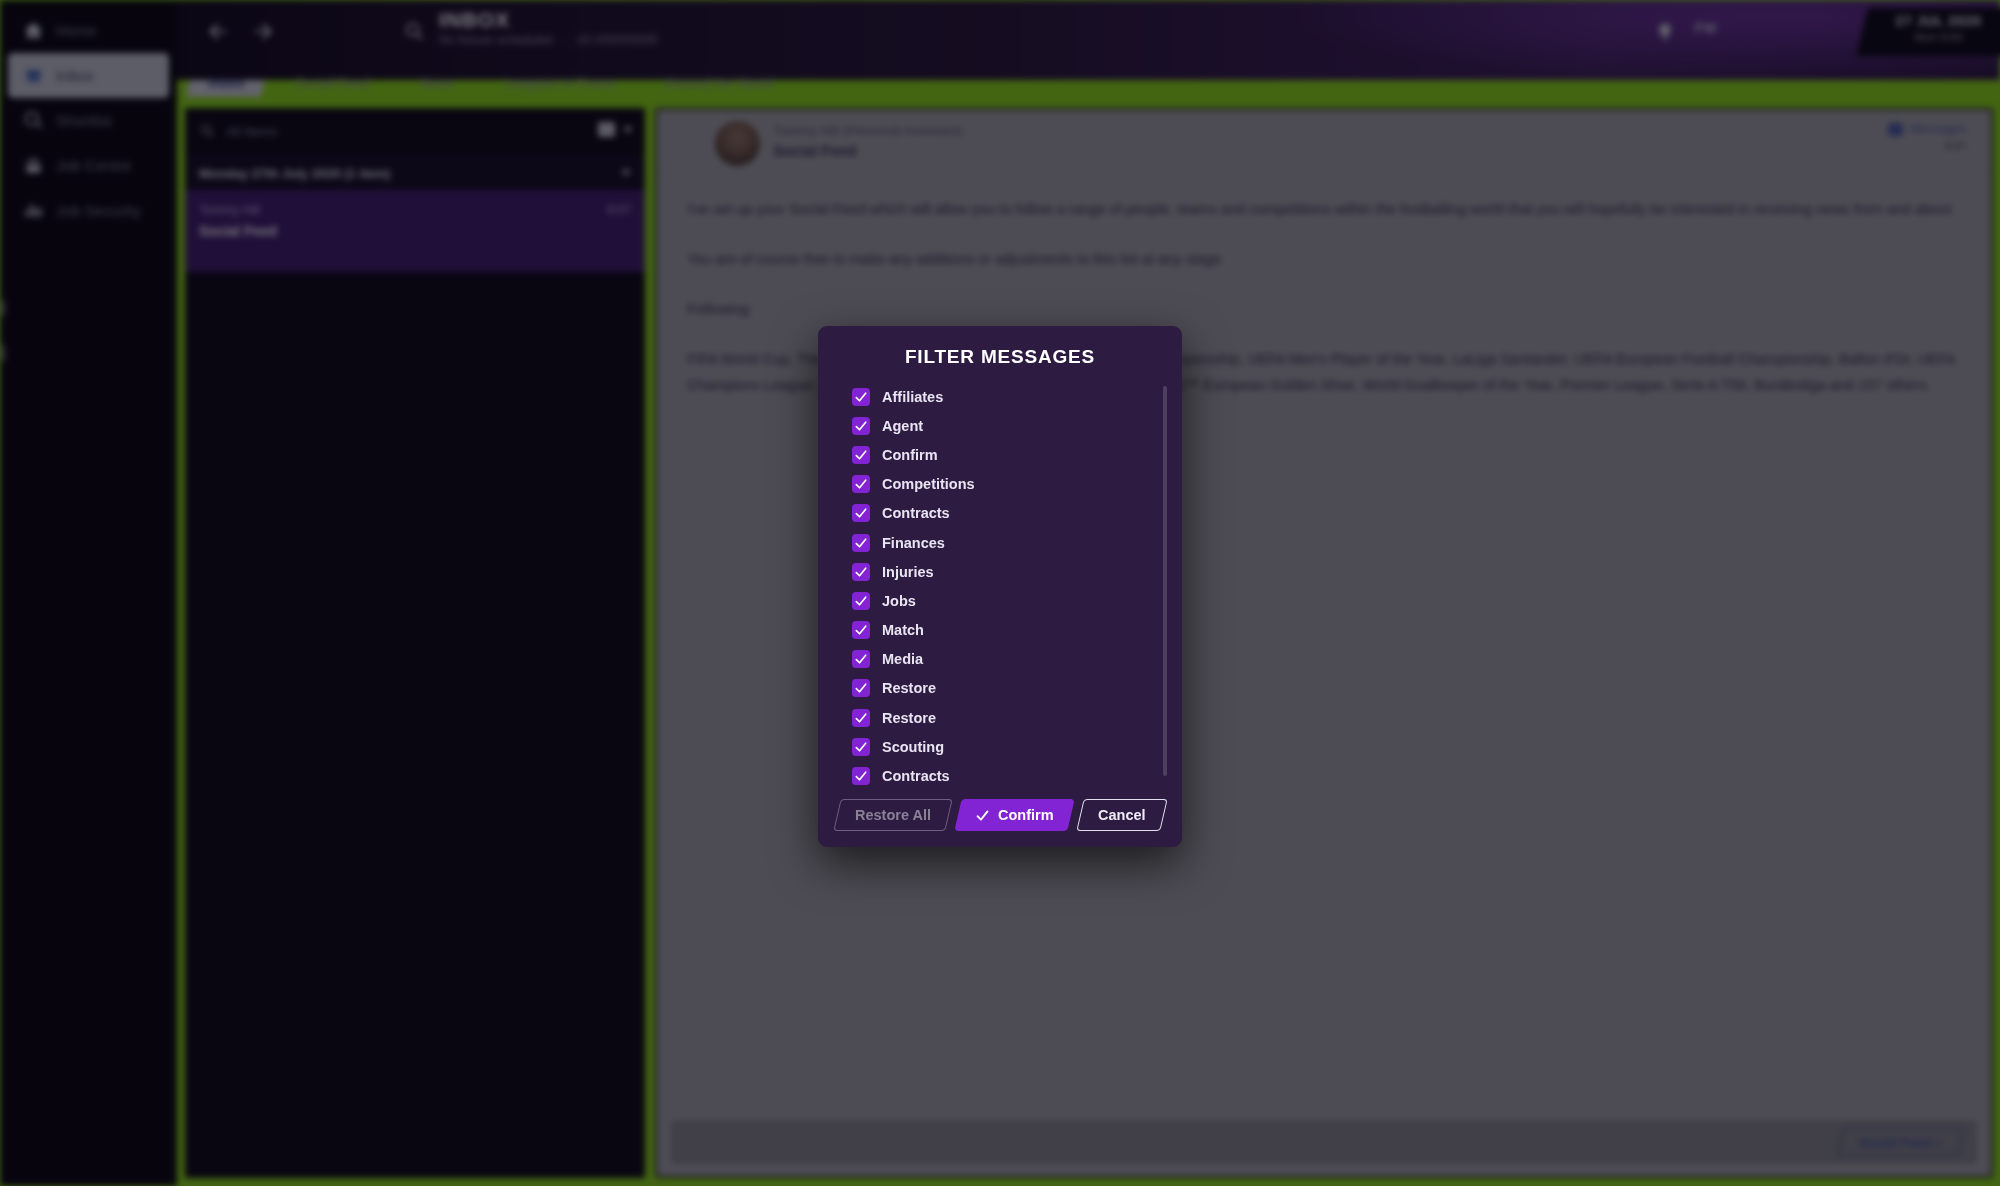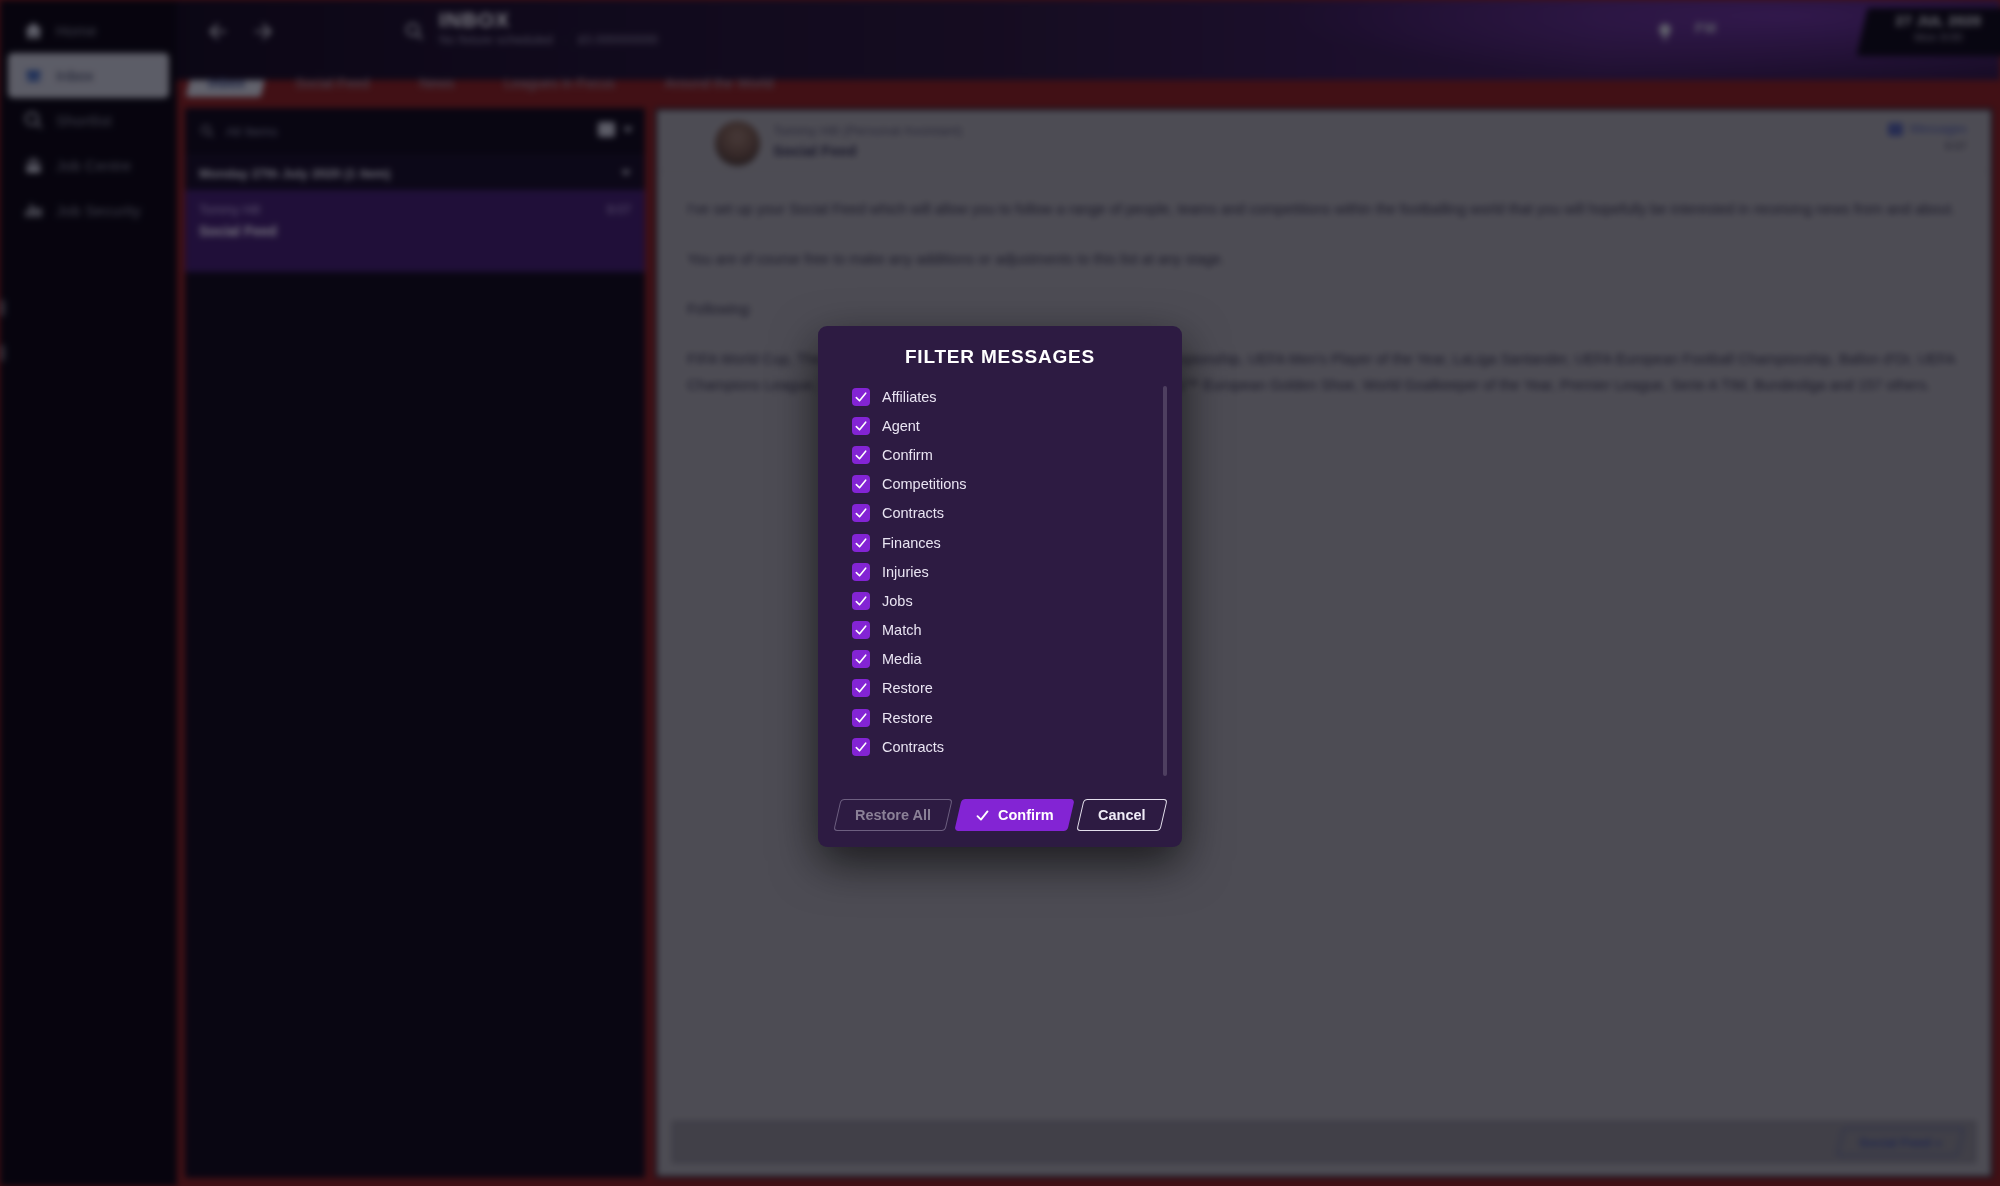--- a/index.html
+++ b/index.html
@@ -9,21 +9,21 @@
     height: 1186px;
     overflow: hidden;
     background: #05030a;
     font-family: "Liberation Sans", sans-serif;
   }
 
   #app {
     position: relative;
     width: 2000px;
     height: 1186px;
-    background: #7f1d1d;
+    background: #84cc16;
   }
 
   
   #backdrop {
     position: absolute;
     inset: 0;
     filter: blur(3.2px);
     -webkit-filter: blur(3.2px);
   }
 
@@ -300,21 +300,21 @@
   }
   .chk {
     width: 18px; height: 18px;
     background: #8324d4;
     border-radius: 4px;
     margin-right: 12px;
     display: flex; align-items: center; justify-content: center;
     flex: none;
   }
   .chk svg { width: 14px; height: 14px; fill: none; stroke: #fff; stroke-width: 2.8; stroke-linecap: round; stroke-linejoin: round; }
-  .chk-lbl { color: #e9e4f2; font-size: 14.5px; }
+  .chk-lbl { color: #e9e4f2; font-size: 14.5px; font-weight: bold; }
 
   .modal-scrollbar {
     position: absolute;
     right: 15px; top: 4px;
     width: 4px; height: 390px;
     background: rgba(255,255,255,.16);
     border-radius: 2px;
   }
 
   .modal-btns {
@@ -607,20 +607,28 @@
             </svg>
           </span>
           <span class="chk-lbl">Restore</span>
         </div>
         <div class="chk-row">
           <span class="chk">
             <svg viewBox="0 0 24 24">
               <polyline points="4,13 9.5,18.5 20,5.5"></polyline>
             </svg>
           </span>
+          <span class="chk-lbl">Scouting</span>
+        </div>
+        <div class="chk-row">
+          <span class="chk">
+            <svg viewBox="0 0 24 24">
+              <polyline points="4,13 9.5,18.5 20,5.5"></polyline>
+            </svg>
+          </span>
           <span class="chk-lbl">Contracts</span>
         </div>
       </div>
     <div class="modal-btns">
       <div class="mbtn ghost">
         <span class="inner">Restore All</span>
       </div>
       <div class="mbtn primary">
         <span class="inner">
           <svg viewBox="0 0 24 24">

